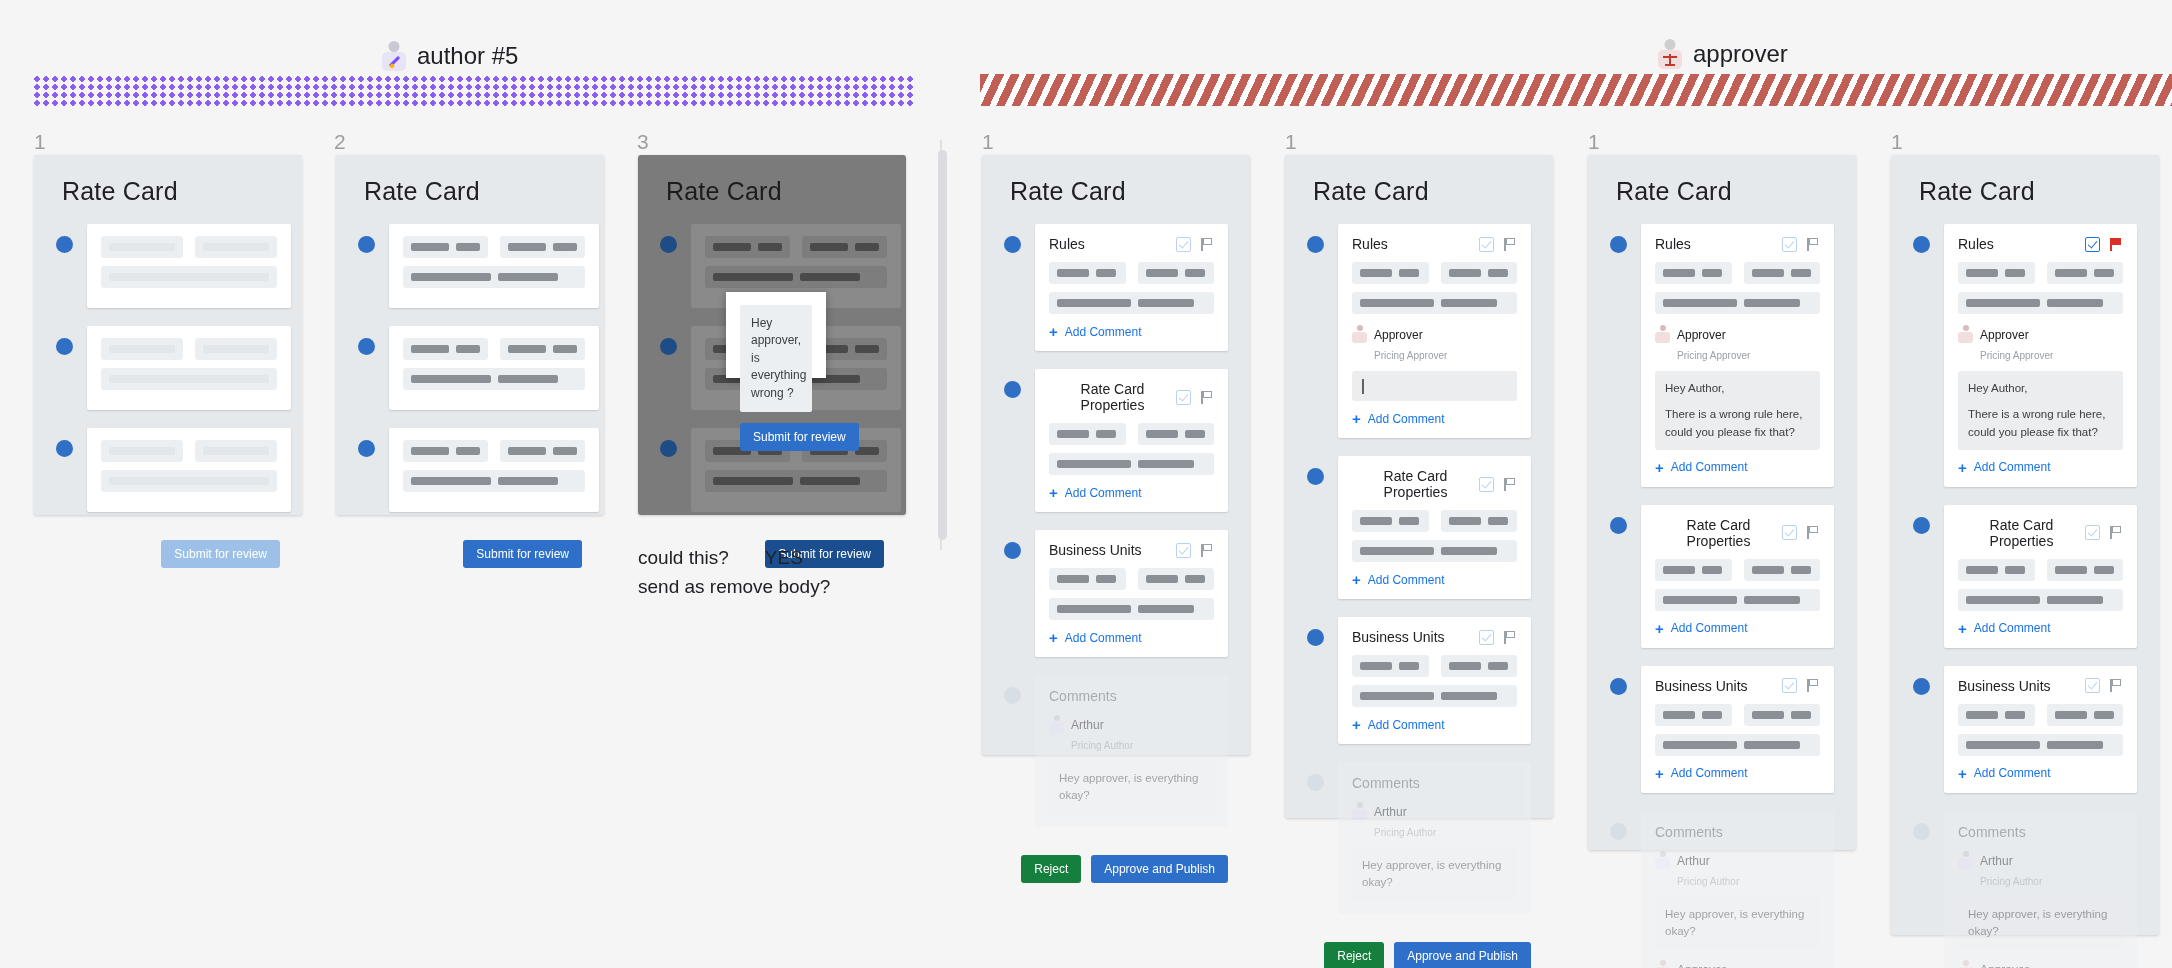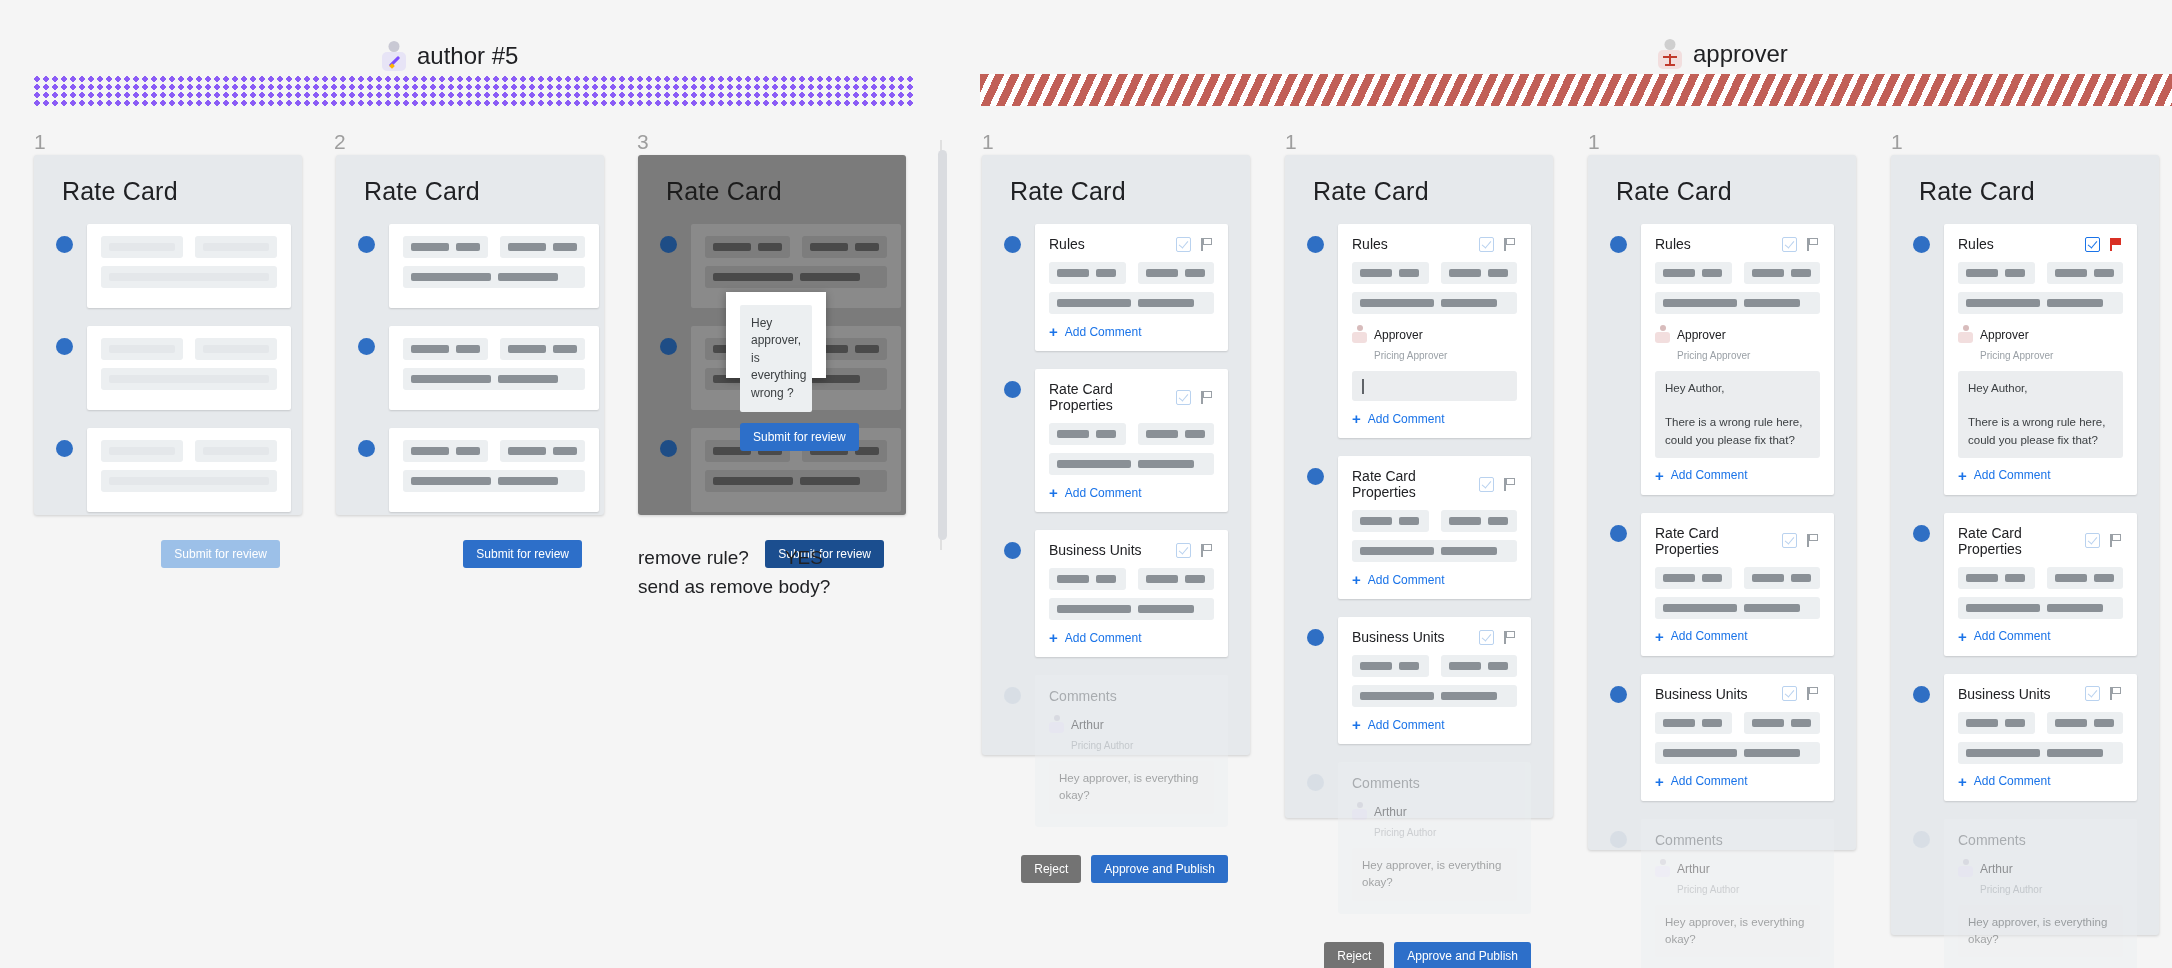--- a/index.html
+++ b/index.html
@@ -113,20 +113,21 @@
     flex:1 1 auto;background:#fff;border-radius:2px;
     box-shadow:0 1px 2px rgba(0,0,0,.14);
     padding:12px 14px 12px 14px;box-sizing:border-box;
     position:relative;
   }
   .card.dim .panel{background:#8a8a8a;box-shadow:none;}
 
   .panel-head{
     display:flex;align-items:center;justify-content:space-between;
     margin-bottom:10px;
+    text-align:center;
   }
   .panel-title{font-size:14px;color:#202124;}
   .panel-icons{display:flex;align-items:center;gap:8px;}
 
   .chk{
     width:15px;height:15px;box-sizing:border-box;
     border:1.6px solid #b9d2ef;border-radius:2px;
     position:relative;background:#fff;
   }
   .chk:after{
@@ -173,21 +174,21 @@
   .cmt-av.approver .h{background:#d8bcbc;} .cmt-av.approver .b{background:#f2dede;}
   .cmt-meta{line-height:1.25;}
   .cmt-name{font-size:12px;color:#202124;}
   .cmt-role{font-size:10px;color:#9aa0a6;}
   .cmt-body{
     background:#ebedef;border-radius:3px;
     padding:9px 10px;margin-top:7px;font-size:11.5px;color:#3c4043;
     line-height:1.5;
   }
   .cmt-body p{margin:0;}
-  .cmt-body p + p{margin-top:17px;}
+  .cmt-body p + p{margin-top:9px;}
   .cmt-input{
     background:#ebedef;border-radius:3px;height:30px;margin-top:7px;
     display:flex;align-items:center;padding:0 10px;
   }
   .caret{width:1.5px;height:15px;background:#5f6368;}
 
   
   .comments-block{
     flex:1 1 auto;background:#eceff1;border-radius:3px;
     padding:13px 14px;box-sizing:border-box;opacity:.45;
@@ -199,21 +200,21 @@
     display:flex;justify-content:flex-end;gap:10px;
     padding:10px 22px 20px 22px;
   }
   .btn{
     font-size:12px;border-radius:3px;padding:7px 13px;color:#fff;
     white-space:nowrap;cursor:pointer;display:inline-block;
   }
   .btn-primary{background:#2d6fc9;}
   .btn-primary.muted{background:#9cc0e8;}
   .btn-primary.dark{background:#1b4e8f;}
-  .btn-danger{background:#737373;}
+  .btn-danger{background:#15803d;}
 
   
   .modal{
     position:absolute;background:#fff;
     box-shadow:0 2px 8px rgba(0,0,0,.3);
     padding:13px 14px 14px 14px;box-sizing:border-box;
   }
   .modal-text{
     background:#eceff1;border-radius:2px;
     padding:10px 11px;font-size:12px;color:#3c4043;line-height:1.45;
@@ -475,21 +476,21 @@
 </div>
 
 <div class="modal" style="left:726px;top:292px;width:100px;height:86px;">
   <div class="modal-text">Hey approver, is everything wrong ?</div>
   <div class="modal-btn">
     <span class="btn btn-primary">Submit for review</span>
   </div>
 </div>
 
 <div class="annot" style="left:638px;top:543px;">
-  <div><span>remove rule?</span><span class="yes">YES</span></div>
+  <div><span>could this?</span><span class="yes">YES</span></div>
   <div><span>send as remove body?</span></div>
 </div>
 
 <div class="card" style="left:982px;top:155px;width:268px;height:600px;">
   <div class="card-title">Rate Card</div>
   <div class="rows">
     <div class="row">
       <span class="bullet"></span>
       <div class="panel">
         <div class="panel-head">

